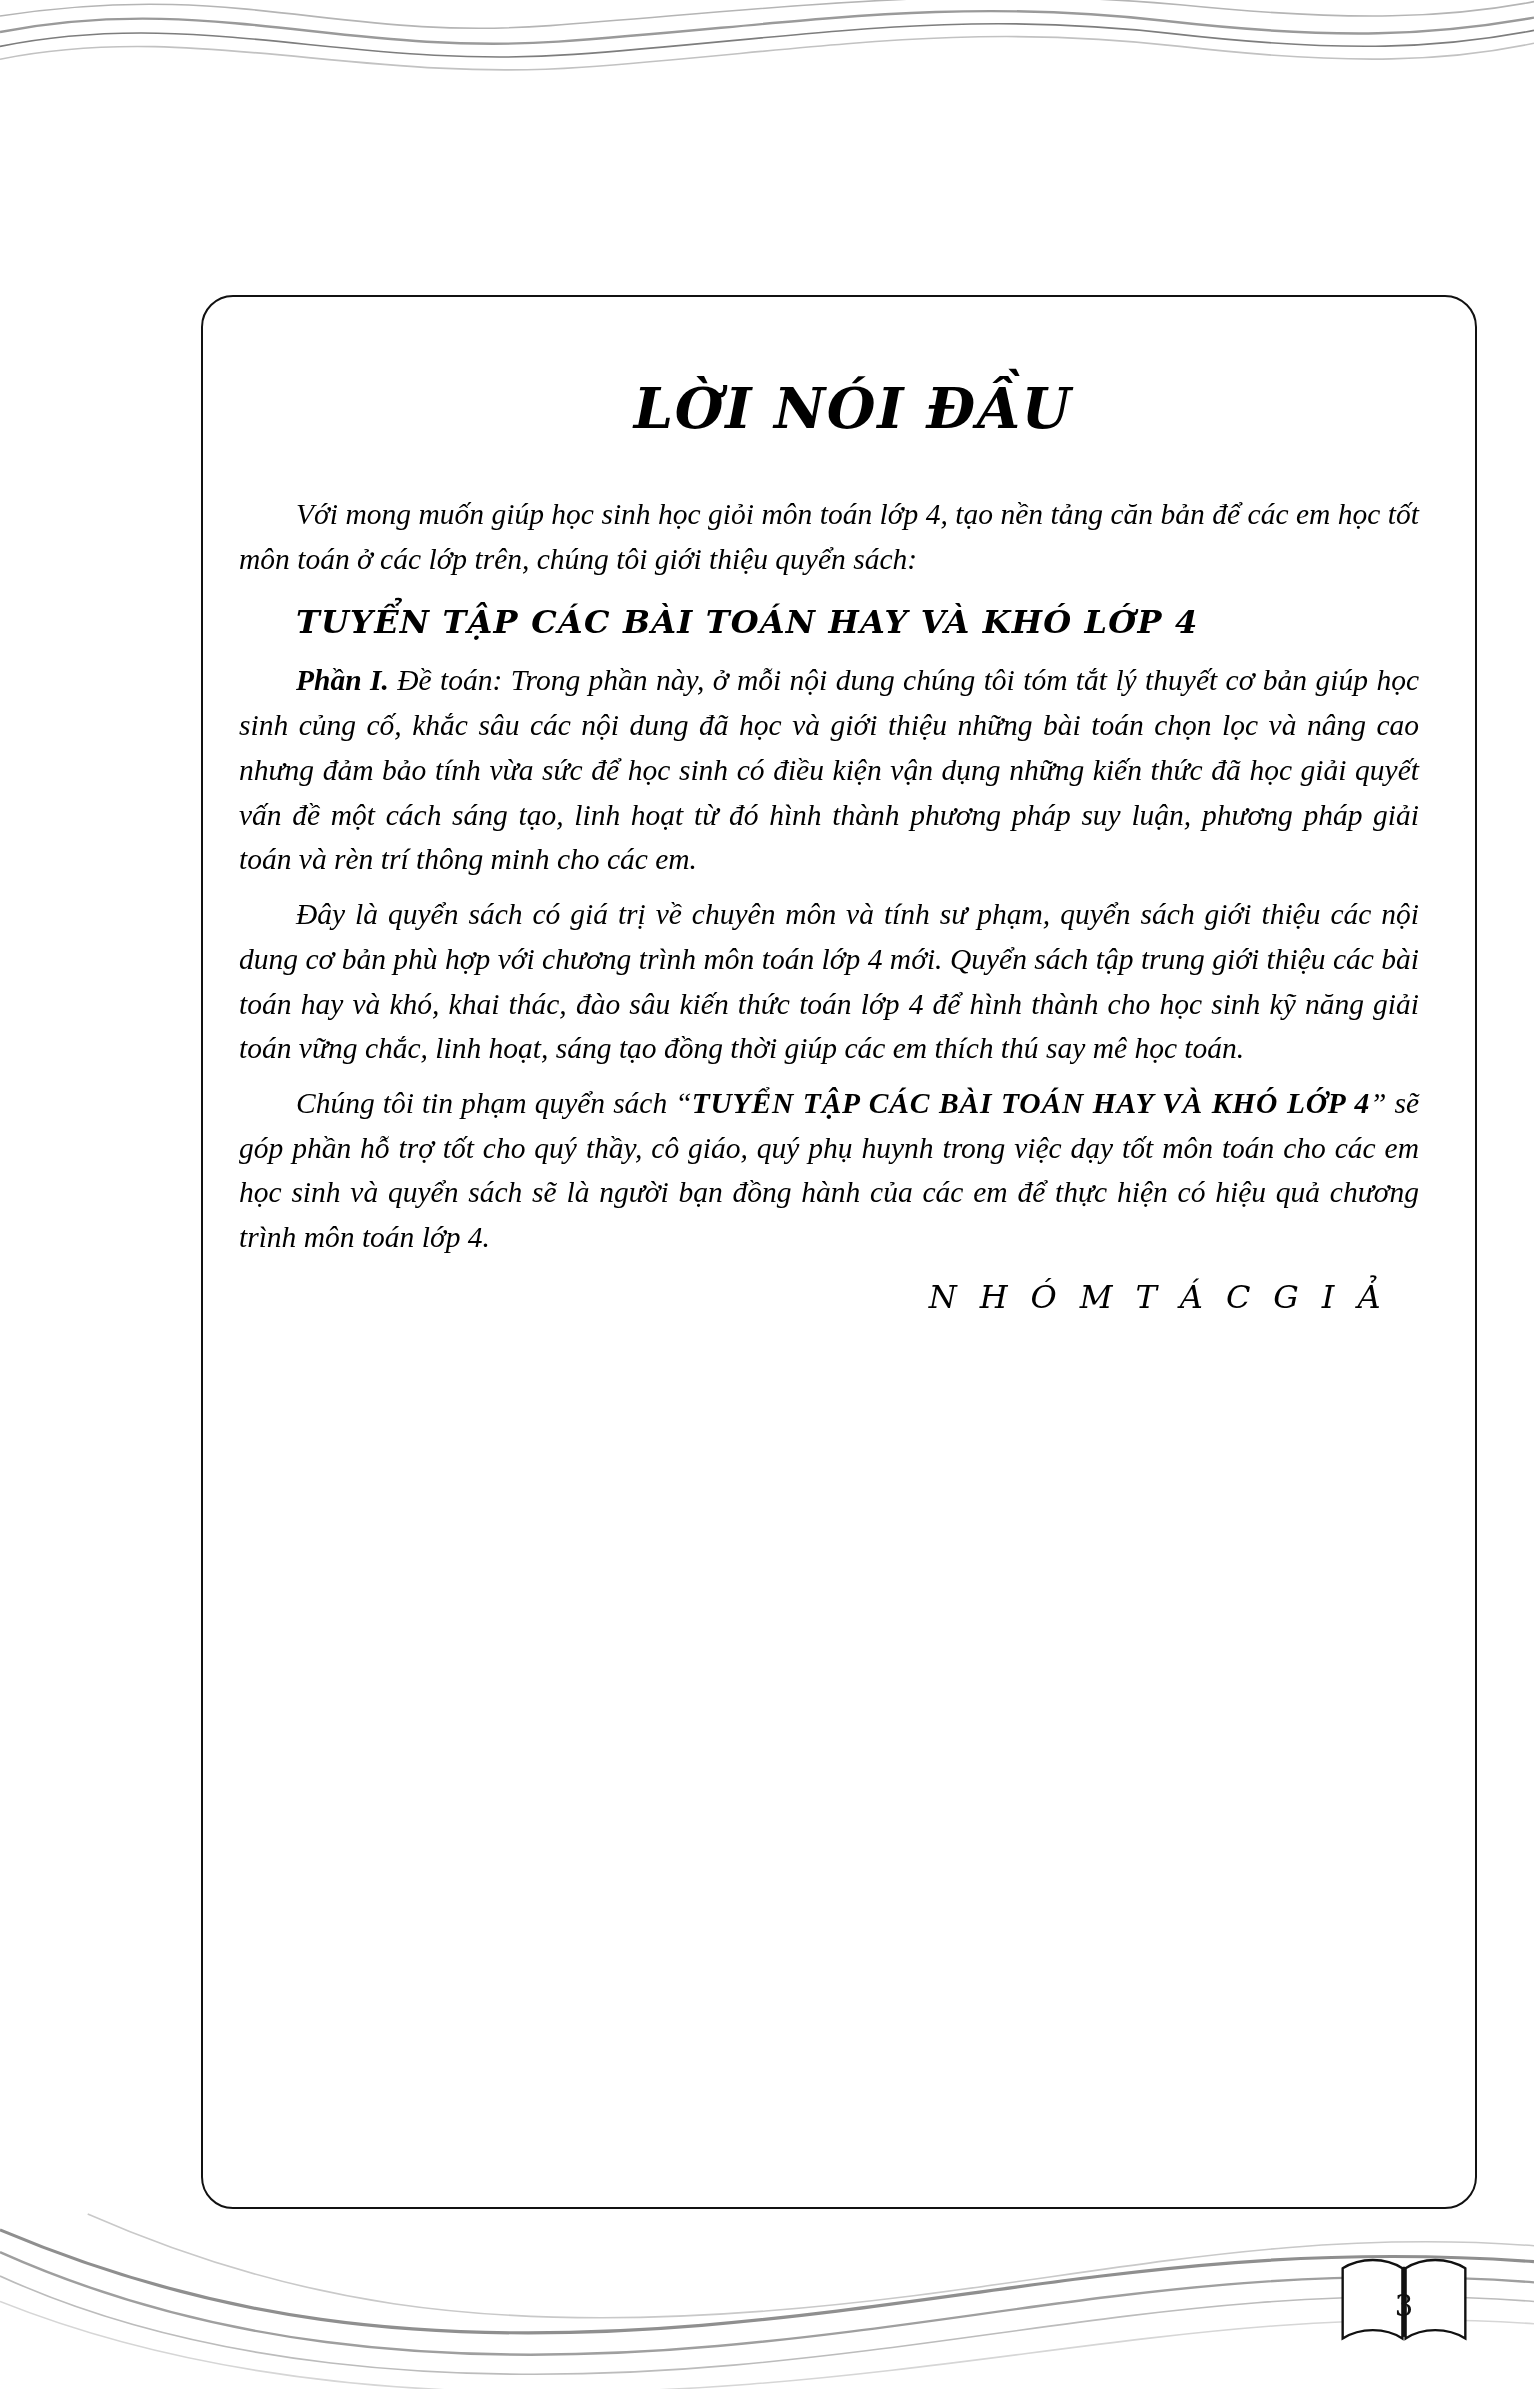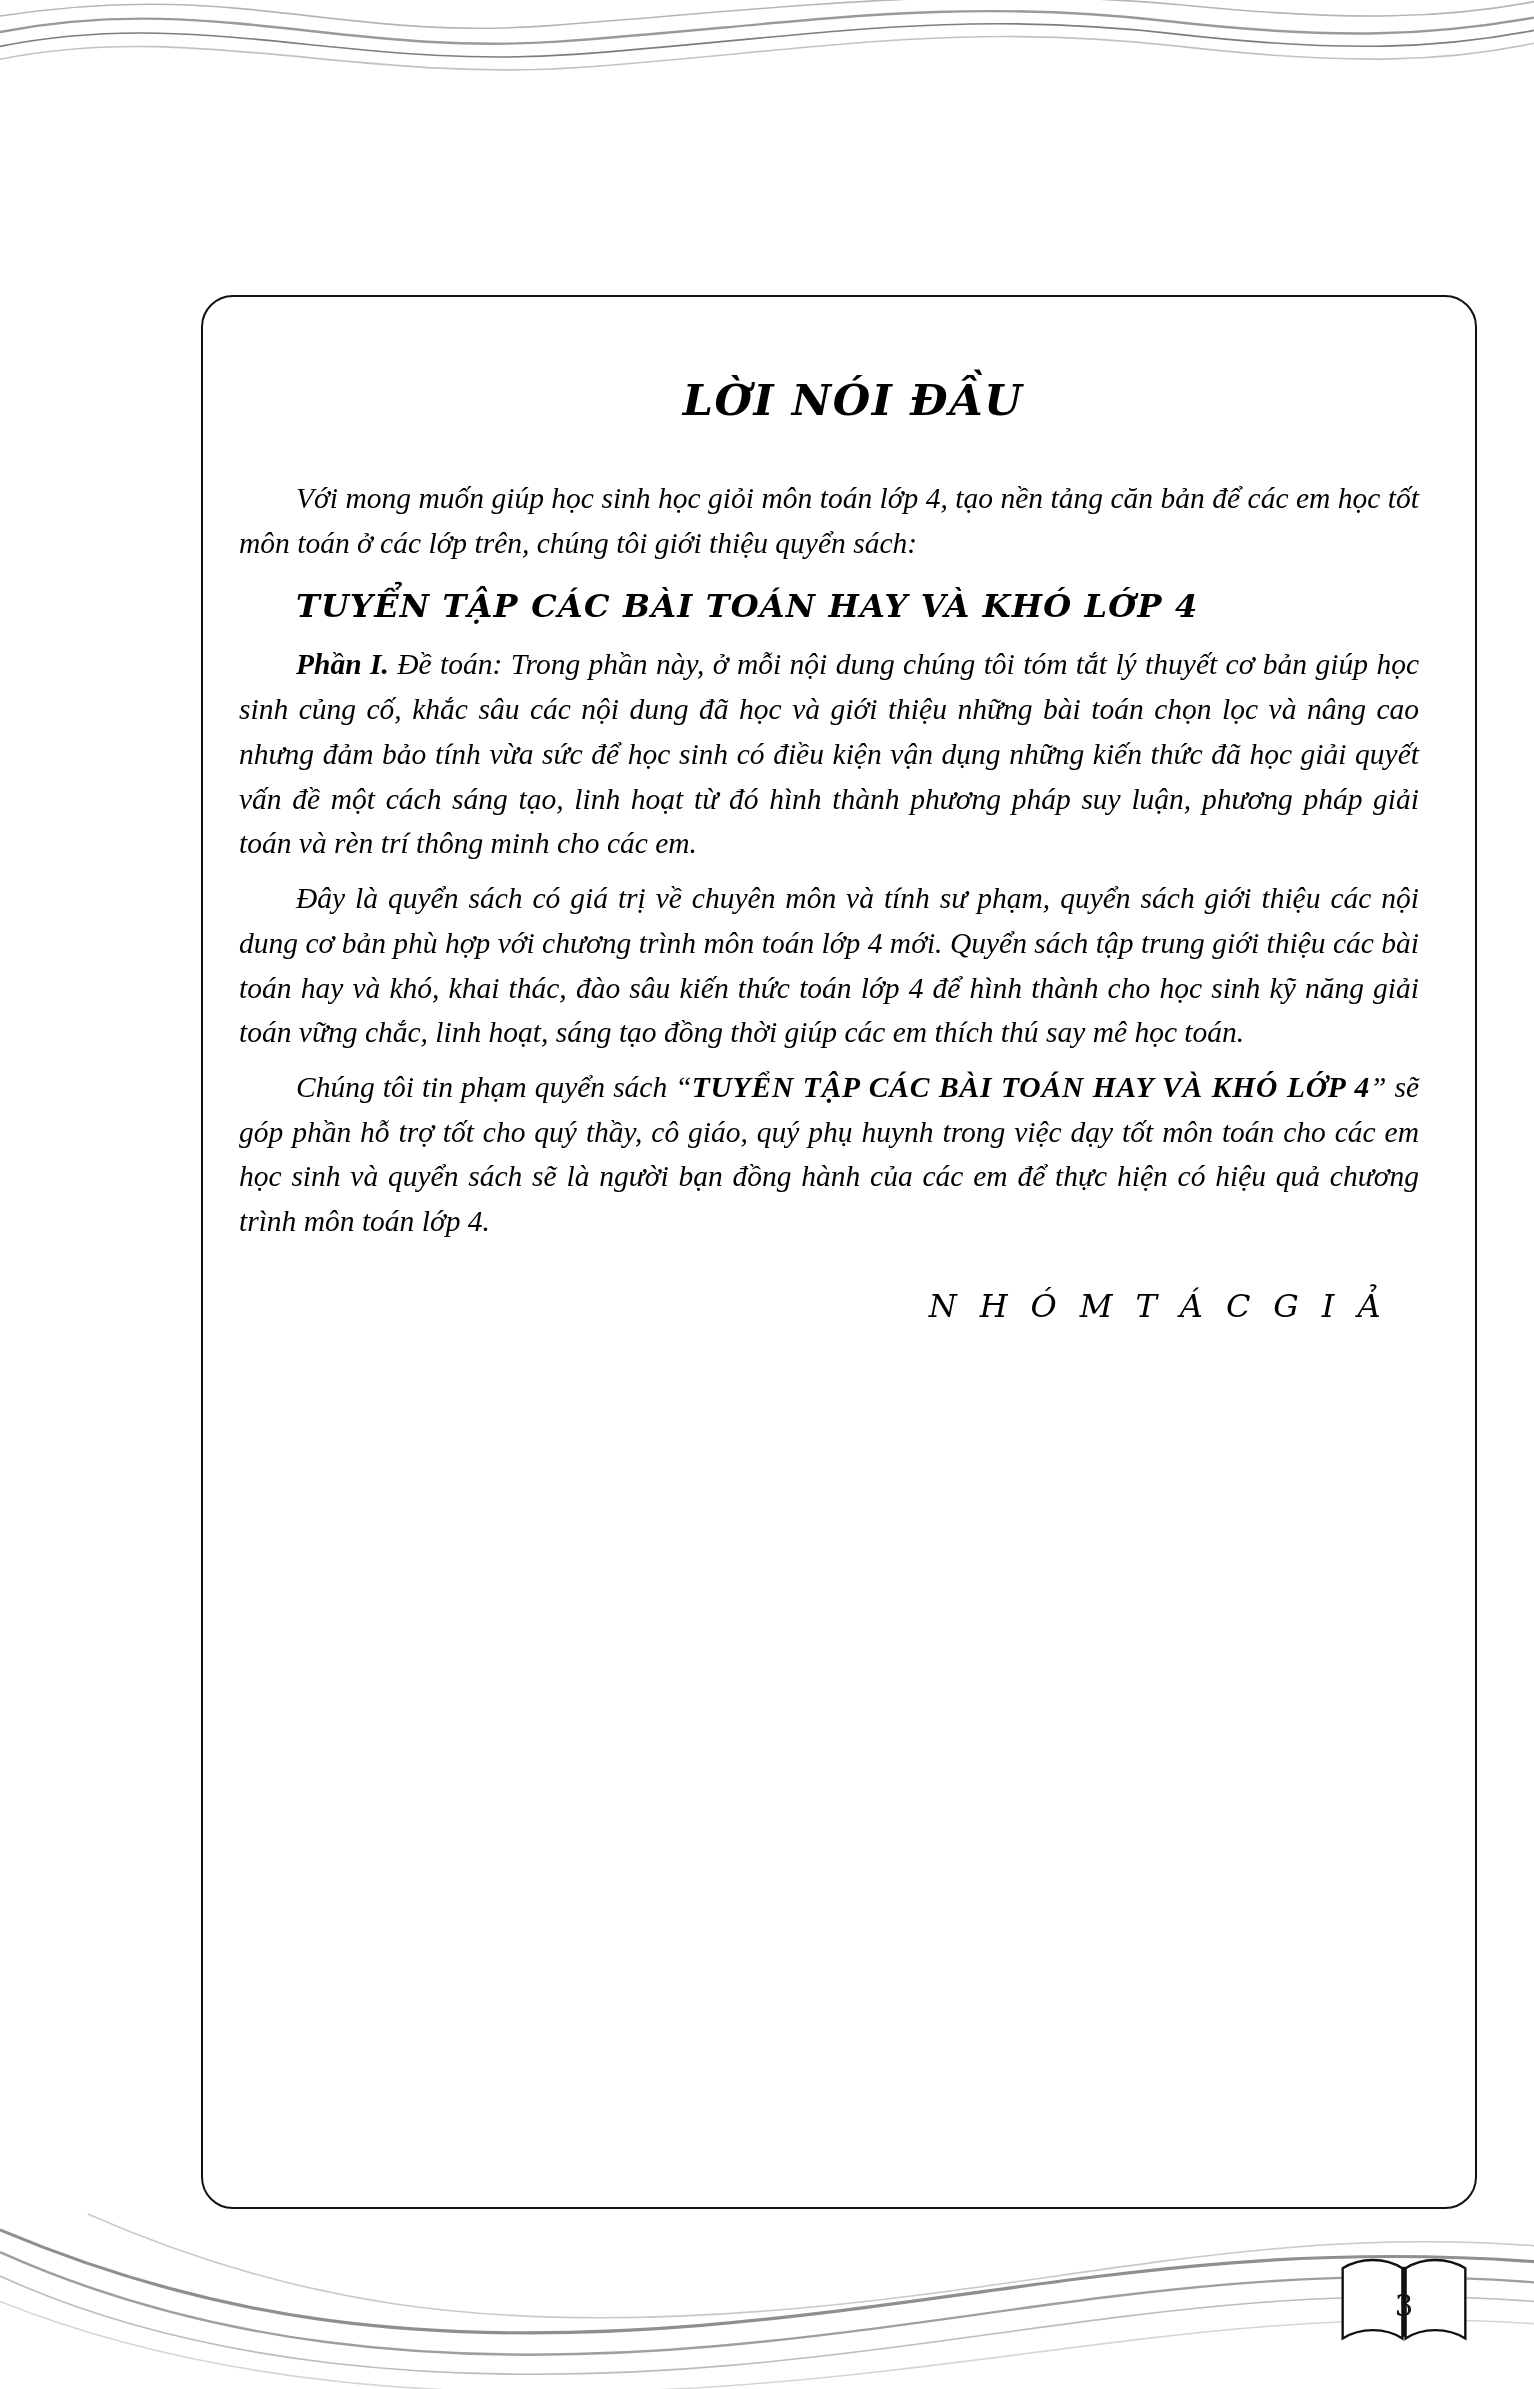--- a/index.html
+++ b/index.html
@@ -53,21 +53,21 @@
     width: 1212px;
     box-sizing: border-box;
     padding: 0 24px 0 8px;
   }
 
   .doc-title {
     text-align: center;
     font-family: "DejaVu Serif", serif;
     font-style: italic;
     font-weight: bold;
-    font-size: 43px;
+    font-size: 56px;
     letter-spacing: 1.6px;
     color: #000;
     margin: 0 0 51px 0;
     padding-left: 48px;
   }
 
   p.para {
     font-family: Liberation Serif, serif;
     font-style: italic;
     font-size: 29.5px;
@@ -107,21 +107,21 @@
     text-indent: 57px;
     color: #000;
   }
 
   .signature {
     font-family: "DejaVu Serif", serif;
     font-style: italic;
     font-size: 32px;
     letter-spacing: 6.4px;
     text-align: right;
-    margin-top: 43px;
+    margin-top: 18px;
     padding-right: 32px;
     color: #000;
   }
 
   
   .page-number-badge {
     position: absolute;
     right: 62px;
     bottom: 41px;
     width: 136px;

